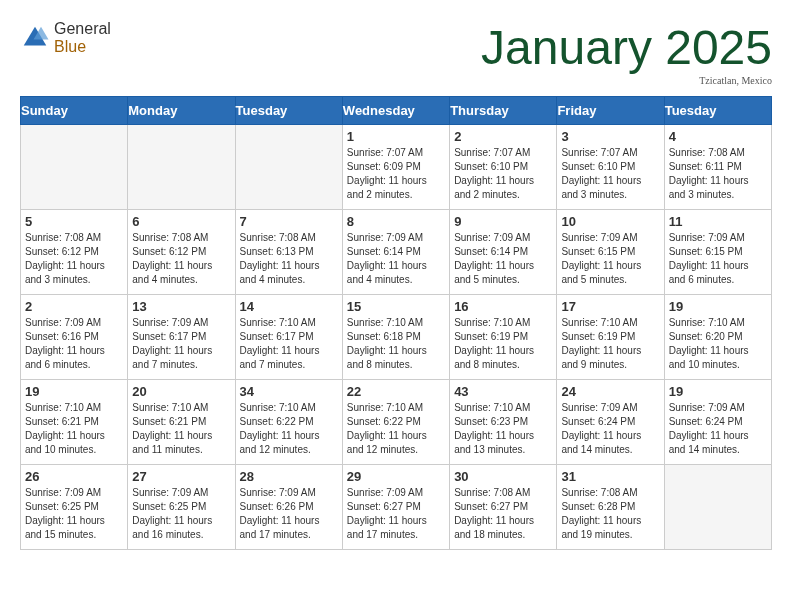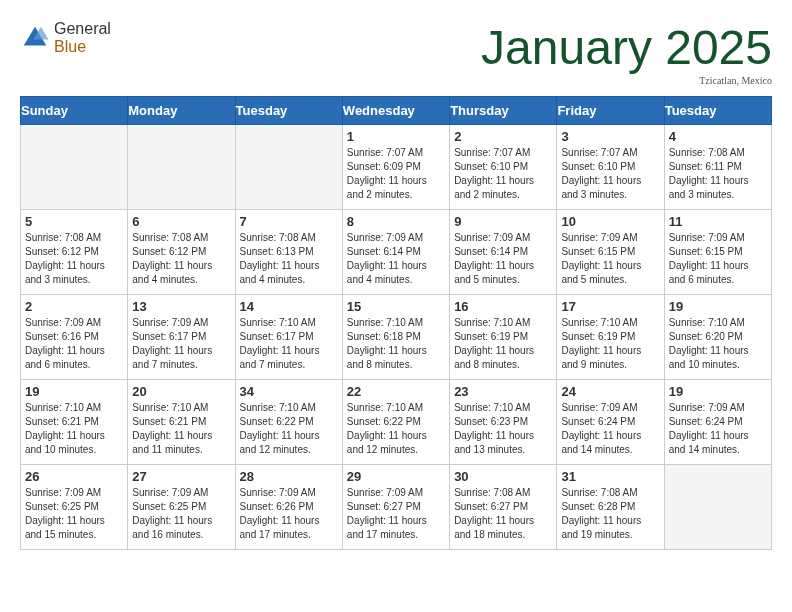--- a/index.html
+++ b/index.html
@@ -276,21 +276,21 @@
 and 12 minutes.</div>
         </td>
         <td>
           <span class="day-num">22</span>
           <div class="day-info" style="white-space: pre-line;">Sunrise: 7:10 AM
 Sunset: 6:22 PM
 Daylight: 11 hours
 and 12 minutes.</div>
         </td>
         <td>
-          <span class="day-num">23</span>
+          <span class="day-num">43</span>
           <div class="day-info" style="white-space: pre-line;">Sunrise: 7:10 AM
 Sunset: 6:23 PM
 Daylight: 11 hours
 and 13 minutes.</div>
         </td>
         <td>
           <span class="day-num">24</span>
           <div class="day-info" style="white-space: pre-line;">Sunrise: 7:09 AM
 Sunset: 6:24 PM
 Daylight: 11 hours

